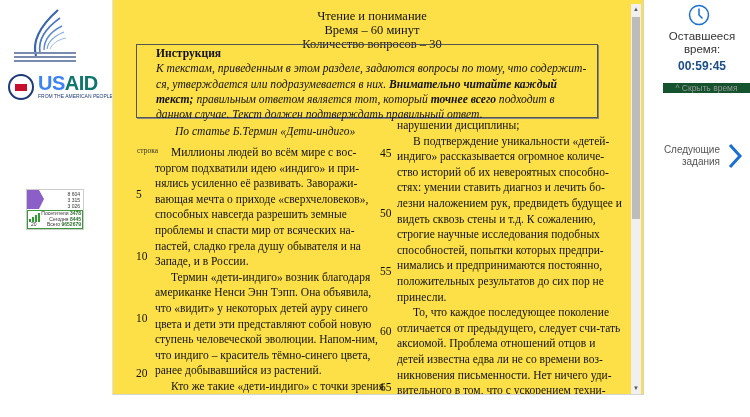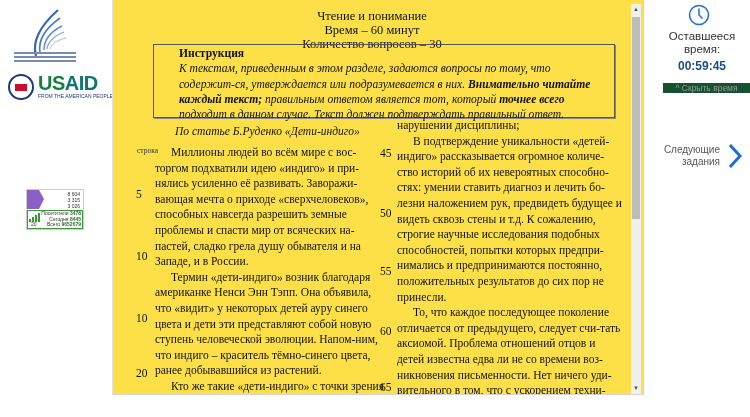--- a/index.html
+++ b/index.html
@@ -6,40 +6,40 @@
   body { width:750px; height:417px; background:#ffffff; position:relative; overflow:hidden; font-family:"Liberation Sans", sans-serif; }
 
   
   .logo-top { position:absolute; left:14px; top:4px; width:60px; height:60px; }
   .logo-top-text { position:absolute; left:14px; top:52px; width:62px; }
   .logo-top-text div { height:2px; background:#7b8bb0; margin-bottom:2px; }
   .usaid { position:absolute; left:8px; top:72px; width:92px; height:30px; }
   .usaid-seal { position:absolute; left:0; top:2px; width:26px; height:26px; border-radius:50%; border:2px solid #1e3a78; box-sizing:border-box; background:#fff; }
   .usaid-seal::after { content:""; position:absolute; left:5px; top:8px; width:12px; height:7px; background:#c8102e; }
   .usaid-word { position:absolute; left:30px; top:0; font-weight:bold; font-size:20px; letter-spacing:-0.5px; font-family:"Liberation Sans", sans-serif; }
-  .usaid-word .us { color:#15803d; }
+  .usaid-word .us { color:#3b82f6; }
   .usaid-word .aid { color:#0f766e; }
   .usaid-sub { position:absolute; left:30px; top:21px; font-size:5px; color:#1e3a78; white-space:nowrap; }
 
   
   .stats { position:absolute; left:26px; top:189px; width:56px; height:39px; border:1px solid #ccc; background:#fff; font-size:5px; font-family:"Liberation Sans", sans-serif; }
   .stats-badge { position:absolute; left:0; top:0; width:12px; height:19px; background:#8b5fc7; }
   .stats-badge::after { content:""; position:absolute; right:-5px; top:0; border-left:5px solid #8b5fc7; border-top:9px solid transparent; border-bottom:10px solid transparent; }
   .stats-top { position:absolute; right:3px; top:1px; text-align:right; line-height:6px; color:#333; }
   .stats-bottom { position:absolute; left:0; top:20px; width:54px; height:17px; border:1px solid #3a9a3a; line-height:5.5px; }
   .stats-bars { position:absolute; left:1px; top:2px; width:12px; height:9px; }
   .stats-bars span { position:absolute; bottom:0; width:2px; background:#2f9e2f; }
   .stats-lines { position:absolute; right:1px; top:0; text-align:right; color:#333; }
   .stats-lines b { color:#2a6d2a; }
 
   
   .doc-frame { position:absolute; left:112px; top:0; width:530px; height:394px; border-left:1px solid #e2e2e2; border-right:1px solid #d4d4d4; border-bottom:1px solid #d4d4d4; background:#fde047; overflow:hidden; }
   .doc { position:absolute; left:0; top:0; width:518px; height:394px; font-family:"Liberation Serif", serif; color:#111; }
   .title { position:absolute; left:0; width:518px; text-align:center; font-size:12.5px; line-height:14px; }
-  .instr { position:absolute; left:40px; top:44px; width:462px; height:74px; border:1px solid #555; box-shadow:1px 1px 0 #888; padding:1px 10px; box-sizing:border-box; font-size:11.6px; line-height:15.3px; }
+  .instr { position:absolute; left:23px; top:44px; width:462px; height:74px; border:1px solid #555; box-shadow:1px 1px 0 #888; padding:1px 4px; box-sizing:border-box; font-size:11.6px; line-height:15.3px; }
   .instr .h { font-weight:bold; padding-left:15px; }
   .instr .i { font-style:italic; }
   .instr .indent { padding-left:15px; }
   .byline { position:absolute; left:62px; top:125px; font-style:italic; font-size:11.5px; }
   .col { position:absolute; font-size:11.5px; line-height:15.6px; }
   .col-left { left:42px; top:145px; width:232px; }
   .col-right { left:284px; top:118px; width:226px; }
   .col .ind { text-indent:16px; }
   .linenum { position:absolute; font-size:11.5px; }
   .strokalabel { position:absolute; left:24px; top:146px; font-size:7.5px; color:#333; }
@@ -110,21 +110,21 @@
   <div class="doc">
     <div class="title" style="top:9px">Чтение и понимание</div>
     <div class="title" style="top:23px">Время – 60 минут</div>
     <div class="title" style="top:37px">Количество вопросов – 30</div>
 
     <div class="instr">
       <div class="h">Инструкция</div>
       <div class="indent"><span class="i">К текстам, приведенным в этом разделе, задаются вопросы по тому, что содержит-ся, утверждается или подразумевается в них. </span><b class="i">Внимательно читайте каждый текст;</b><span class="i"> правильным ответом является тот, который </span><b class="i">точнее всего</b><span class="i"> подходит в данном случае. Текст должен подтверждать правильный ответ.</span></div>
     </div>
 
-    <div class="byline">По статье Б.Руденко «Дети-индиго»</div>
+    <div class="byline">По статье Б.Термин «Дети-индиго»</div>
     <div class="strokalabel">строка</div>
 
     <div class="linenum" style="left:23px;top:188px">5</div>
     <div class="linenum" style="left:23px;top:250px">10</div>
     <div class="linenum" style="left:23px;top:312px">10</div>
     <div class="linenum" style="left:23px;top:367px">20</div>
 
     <div class="linenum" style="left:267px;top:147px">45</div>
     <div class="linenum" style="left:267px;top:207px">50</div>
     <div class="linenum" style="left:267px;top:265px">55</div>

